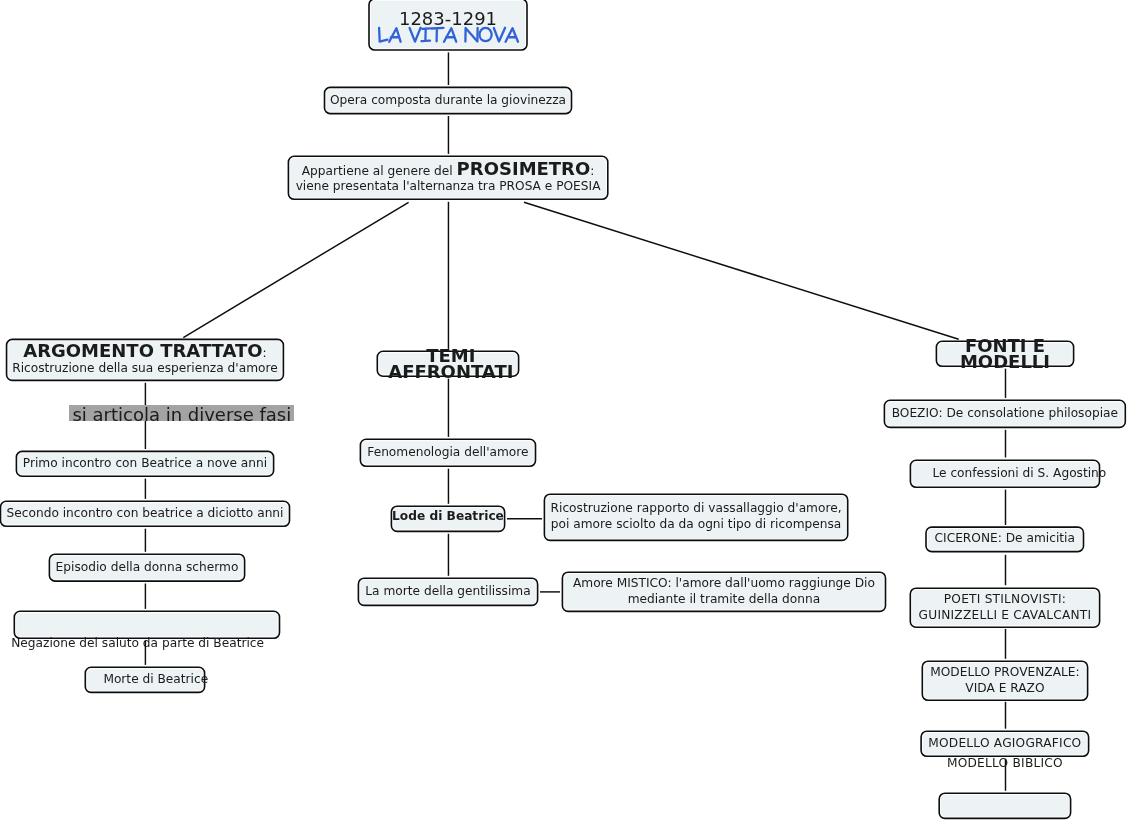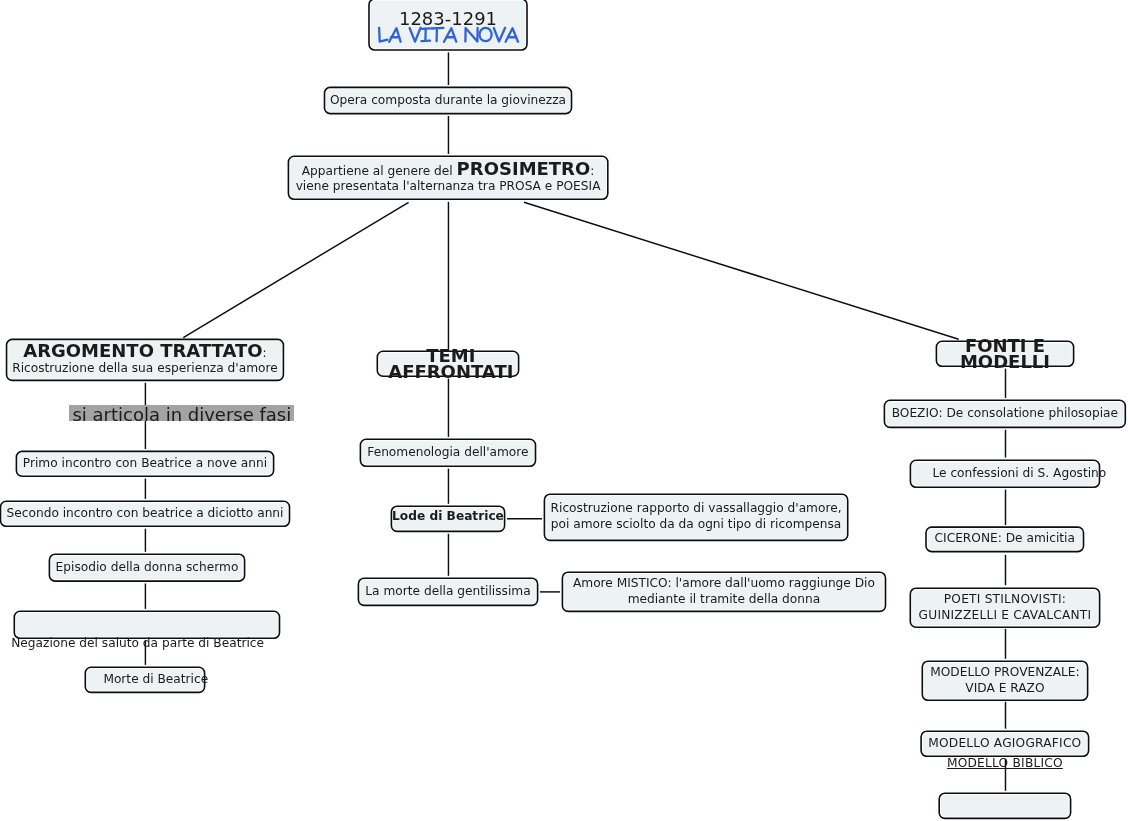--- a/index.html
+++ b/index.html
@@ -205,17 +205,17 @@
   </div>
   <div class="node" style="left:922.30px;top:661.20px;width:165.30px;height:39.10px;">
     <span class="t">
       <span>MODELLO PROVENZALE:</span><br>
       <span>VIDA E RAZO</span>
     </span>
   </div>
   <div class="node" style="left:921.10px;top:731.20px;width:167.50px;height:25.10px;">
     <span class="t caps">MODELLO AGIOGRAFICO</span>
   </div>
-  <div class="node" style="left:939.20px;top:750px;width:131.40px;height:28px;text-decoration:underline;">
+  <div class="node" style="left:939.20px;top:750px;width:131.40px;height:28px;">
     <span class="t caps">MODELLO BIBLICO</span>
   </div>
 
 </div>
 
 </body></html>

